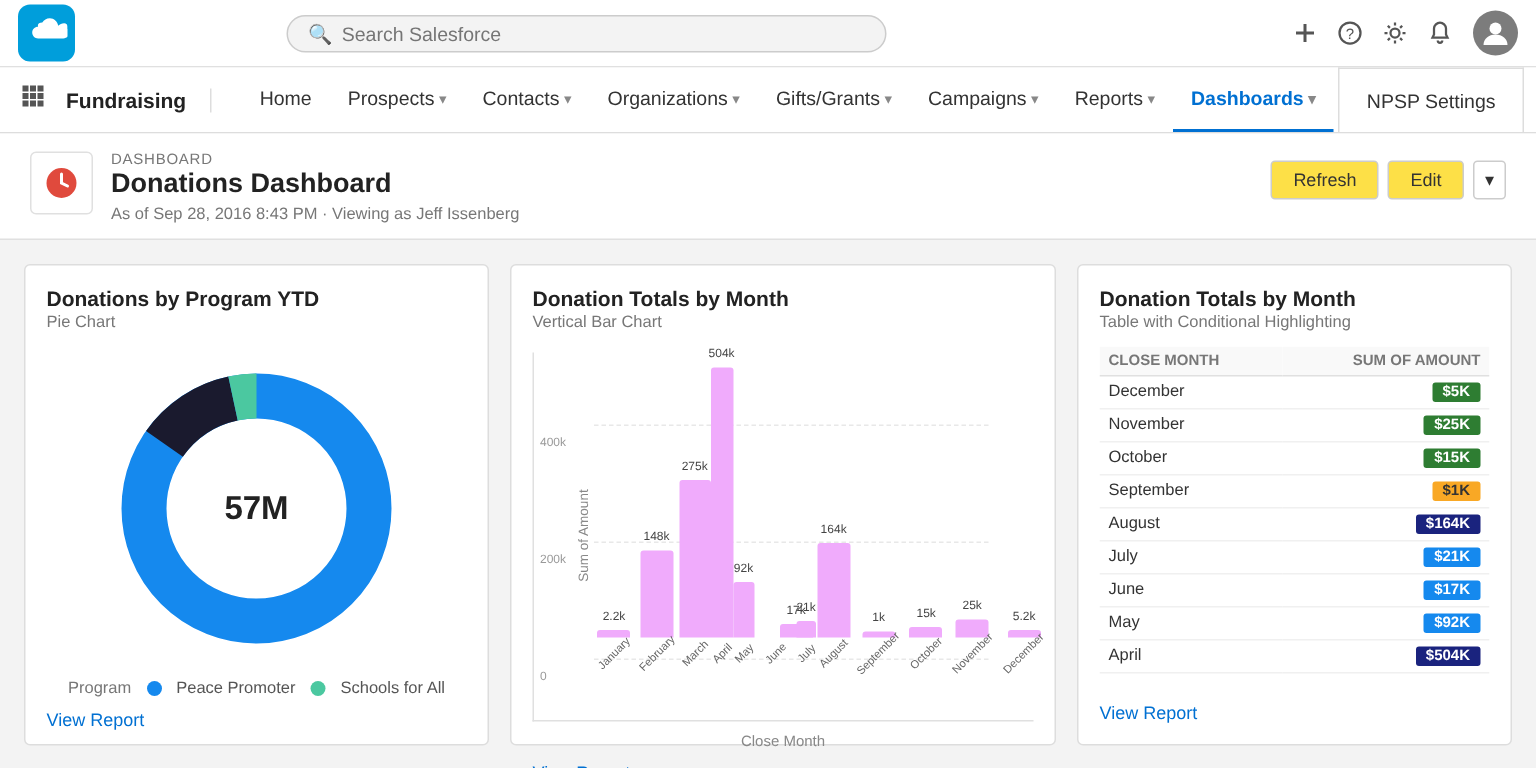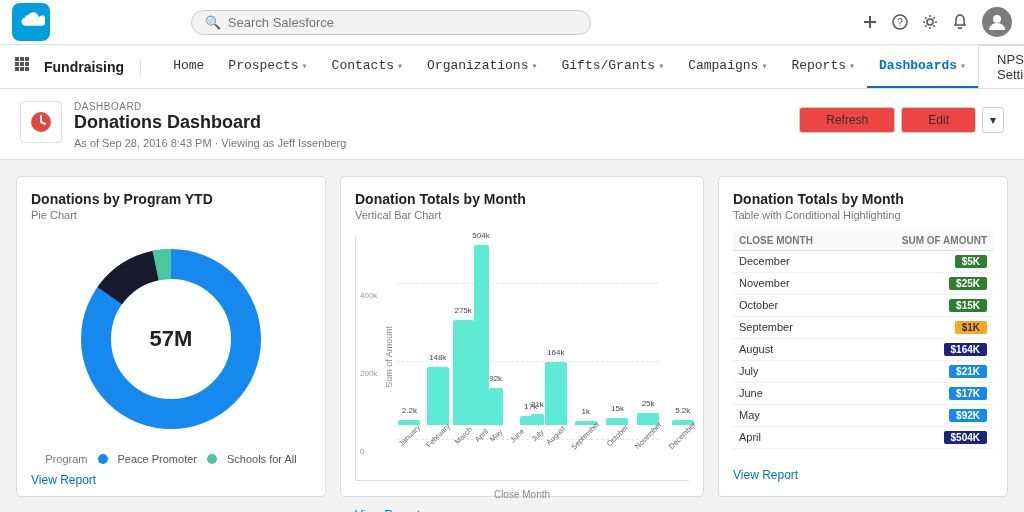--- a/index.html
+++ b/index.html
@@ -96,21 +96,20 @@
       color: #222;
       margin-right: 20px;
       padding-right: 16px;
       border-right: 1px solid #ddd;
     }
     .nav-items {
       display: flex;
       align-items: flex-start;
       height: 100%;
       gap: 0;
-      font-family: Liberation Mono, monospace;
     }
     .nav-item {
       display: flex;
       align-items: center;
       height: 100%;
       padding: 0 12px;
       font-size: 13px;
       color: #333;
       cursor: pointer;
       white-space: nowrap;
@@ -167,23 +166,23 @@
     .dashboard-title { font-size: 18px; font-weight: 600; color: #222; line-height: 1.2; }
     .dashboard-meta { font-size: 11px; color: #777; margin-top: 3px; }
     .dashboard-actions {
       display: flex;
       align-items: center;
       gap: 6px;
       margin-top: 6px;
     }
     .btn-outline {
       border: 1px solid #ccc;
-      background: #ef4444;
+      background: #fde047;
       border-radius: 3px;
-      padding: 5px 26px;
+      padding: 5px 14px;
       font-size: 12px;
       cursor: pointer;
       color: #333;
     }
     .btn-dropdown {
       border: 1px solid #ccc;
       background: #fff;
       border-radius: 3px;
       padding: 5px 7px;
       font-size: 12px;
@@ -276,21 +275,21 @@
     .bar-group {
       display: flex;
       flex-direction: column;
       align-items: center;
       gap: 2px;
       flex: 1;
     }
     .bar {
       width: 100%;
       max-width: 22px;
-      background: #5eead4;
+      background: #f0abfc;
       border-radius: 2px 2px 0 0;
       position: relative;
       text-align: center;
     }
     .bar-value {
       position: absolute;
       top: -14px;
       left: 50%;
       transform: translateX(-50%);
       font-size: 8px;

